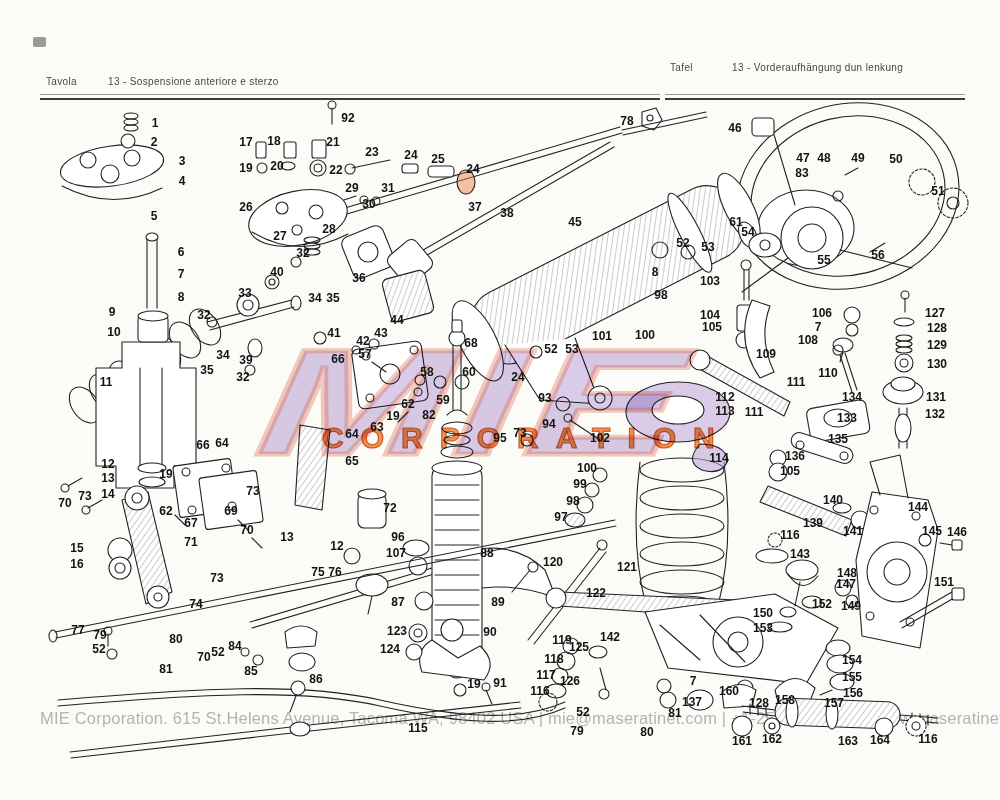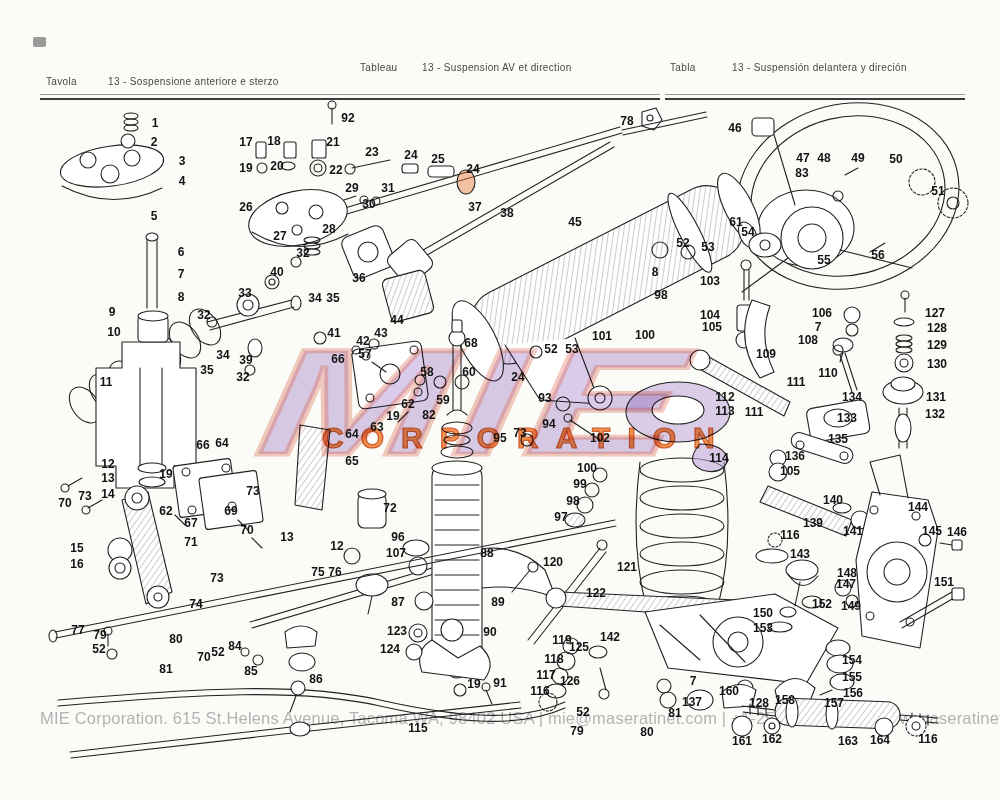--- a/index.html
+++ b/index.html
@@ -38,29 +38,25 @@
 
 <div class="corner-mark"></div>
 
 <div class="hcol" style="left:46px;top:75px">
   <div class="hrow">
     <span class="hlabel">Tavola</span>
     <span>13 - Sospensione anteriore e sterzo</span>
   </div>
 </div>
 <div class="hcol" style="left:360px;top:61px">
-  <div class="hrow">
-    <span class="hlabel">Tableau</span>
-    <span>13 - Suspension AV et direction</span>
-  </div>
 </div>
 <div class="hcol" style="left:670px;top:61px">
   <div class="hrow">
-    <span class="hlabel">Tabla</span>
-    <span>13 - Suspensión delantera y direción</span>
+    <span class="hlabel">Tafel</span>
+    <span>13 - Vorderaufhängung dun lenkung</span>
   </div>
 </div>
 <div class="hrule" style="left:40px;width:322px"></div>
 <div class="hrule" style="left:355px;width:305px"></div>
 <div class="hrule" style="left:665px;width:300px"></div>
 
 <div class="footer">MIE Corporation. 615 St.Helens Avenue, Tacoma WA, 98402 USA  |  mie@maseratinet.com  |  +1-253-833-8568  |  www.maseratinet.com</div>
 
 <svg id="diagram" width="1000" height="800" viewBox="0 0 1000 800">
   <defs>

